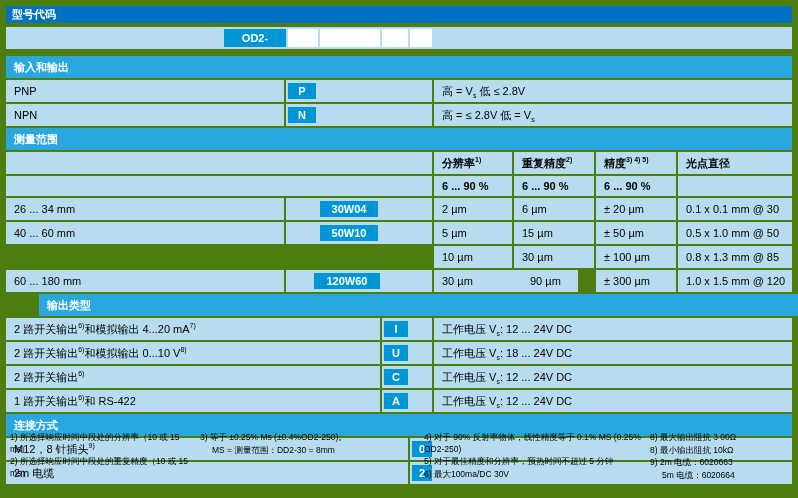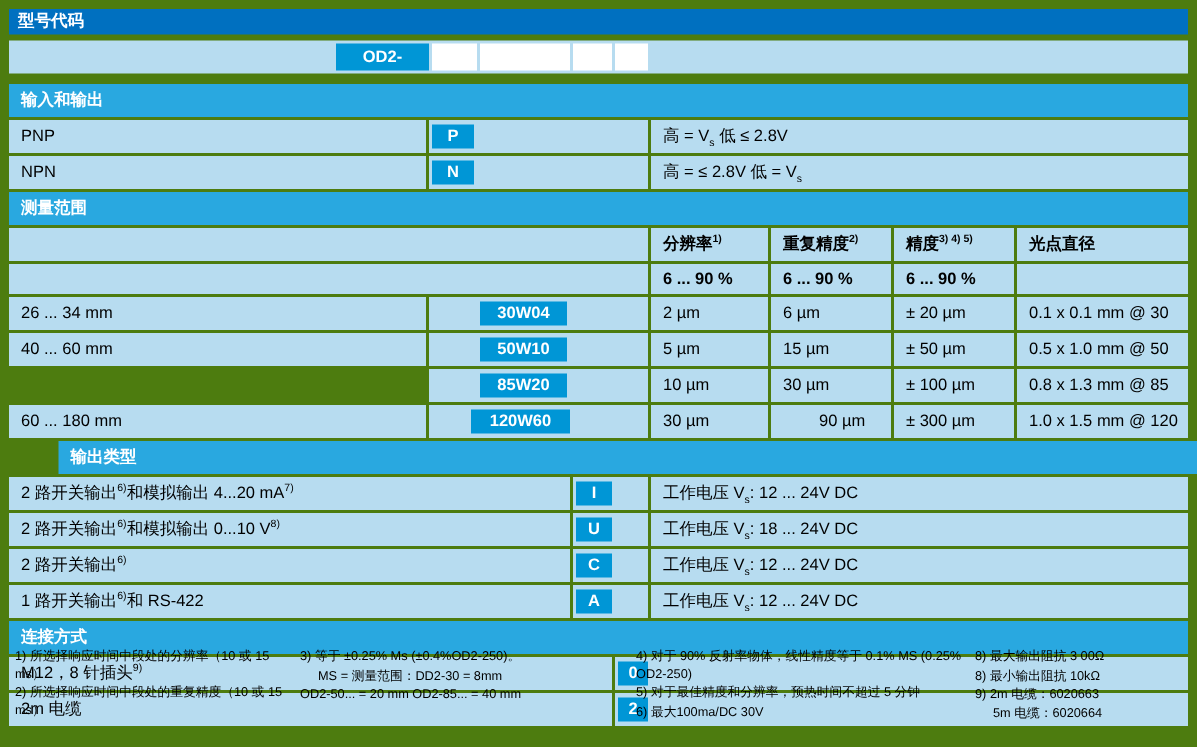--- a/index.html
+++ b/index.html
@@ -126,23 +126,20 @@
     <div class="box lblue" style="left:508px;top:195px;width:80px;height:22px;">
       <div class="txt">15 µm</div>
     </div>
     <div class="box lblue" style="left:590px;top:195px;width:80px;height:22px;">
       <div class="txt">± 50 µm</div>
     </div>
     <div class="box lblue" style="left:672px;top:195px;width:114px;height:22px;">
       <div class="txt">0.5 x 1.0 mm @ 50 mm</div>
     </div>
 
-    <div class="box lblue" style="left:280px;top:219px;width:146px;height:22px;">
-      <div class="box codebox" style="left:34px;top:3px;width:58px;height:16px;">85W20</div>
-    </div>
     <div class="box lblue" style="left:428px;top:219px;width:78px;height:22px;">
       <div class="txt">10 µm</div>
     </div>
     <div class="box lblue" style="left:508px;top:219px;width:80px;height:22px;">
       <div class="txt">30 µm</div>
     </div>
     <div class="box lblue" style="left:590px;top:219px;width:80px;height:22px;">
       <div class="txt">± 100 µm</div>
     </div>
     <div class="box lblue" style="left:672px;top:219px;width:114px;height:22px;">
@@ -151,21 +148,21 @@
 
     <div class="box lblue" style="left:0;top:243px;width:278px;height:22px;">
       <div class="txt">60 ... 180 mm</div>
     </div>
     <div class="box lblue" style="left:280px;top:243px;width:146px;height:22px;">
       <div class="box codebox" style="left:28px;top:3px;width:66px;height:16px;">120W60</div>
     </div>
     <div class="box lblue" style="left:428px;top:243px;width:78px;height:22px;">
       <div class="txt">30 µm</div>
     </div>
-    <div class="box lblue" style="left:508px;top:243px;width:80px;height:22px;padding-left:24px;">
+    <div class="box lblue" style="left:492px;top:243px;width:80px;height:22px;padding-left:24px;">
       <div class="txt">90 µm</div>
     </div>
     <div class="box lblue" style="left:590px;top:243px;width:80px;height:22px;">
       <div class="txt">± 300 µm</div>
     </div>
     <div class="box lblue" style="left:672px;top:243px;width:114px;height:22px;">
       <div class="txt">1.0 x 1.5 mm @ 120 mm</div>
     </div>
 
     <div class="box hdr" style="left:0;top:267px;width:786px;height:22px;margin-left:33px;">
@@ -233,21 +230,20 @@
   </div>
 
   <div class="footcol" style="left:10px;top:432px;width:188px;">
     <p>1) 所选择响应时间中段处的分辨率（10 或 15 ms）</p>
     <p>2) 所选择响应时间中段处的重复精度（10 或 15 ms）</p>
   </div>
 
   <div class="footcol" style="left:200px;top:432px;width:218px;">
     <p>3) 等于 ±0.25% Ms (±0.4%OD2-250)。</p>
     <p style="padding-left:12px;">MS = 测量范围：DD2-30 = 8mm</p>
-    <p>OD2-50... = 20 mm OD2-85... = 40 mm</p>
   </div>
 
   <div class="footcol" style="left:424px;top:432px;width:218px;">
     <p>4) 对于 90% 反射率物体，线性精度等于 0.1% MS (0.25% OD2-250)</p>
     <p>5) 对于最佳精度和分辨率，预热时间不超过 5 分钟</p>
     <p>6) 最大100ma/DC 30V</p>
   </div>
 
   <div class="footcol" style="left:650px;top:432px;width:140px;">
     <p>8) 最大输出阻抗 3 00Ω</p>

